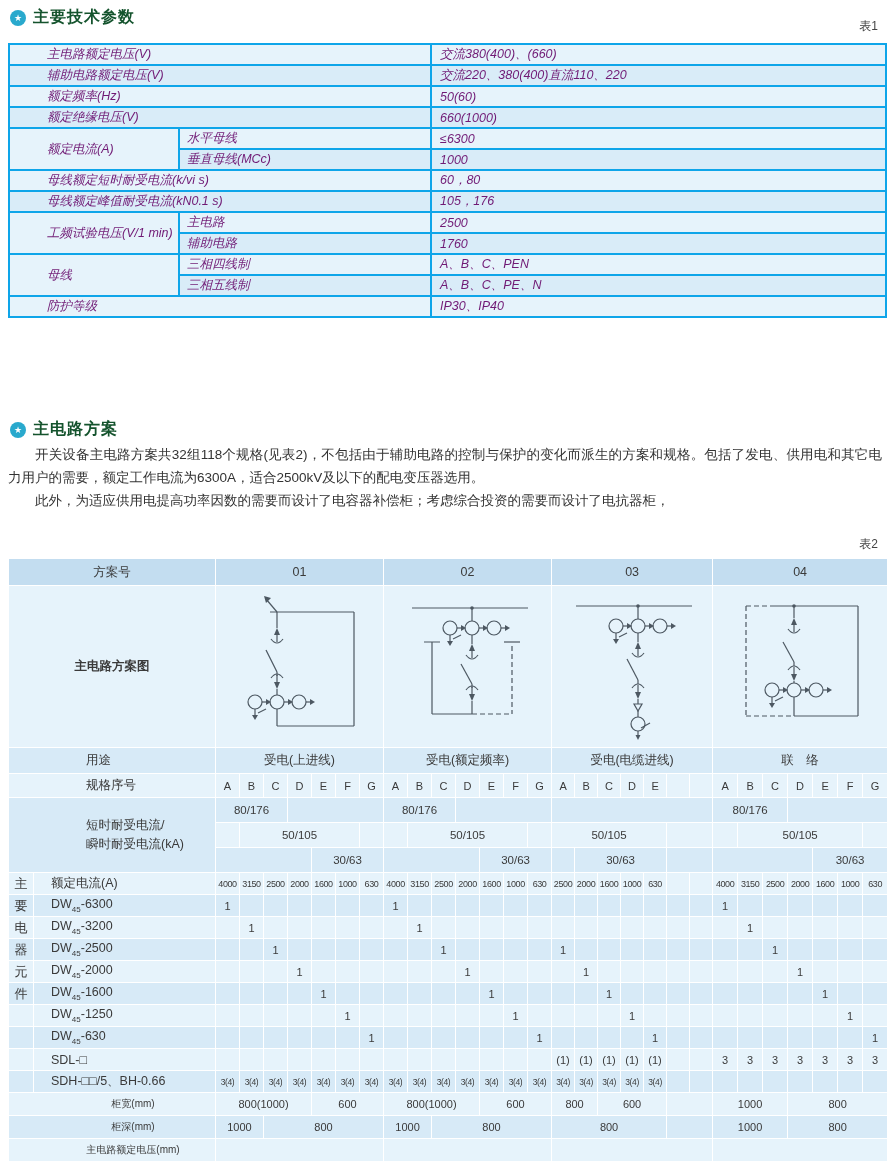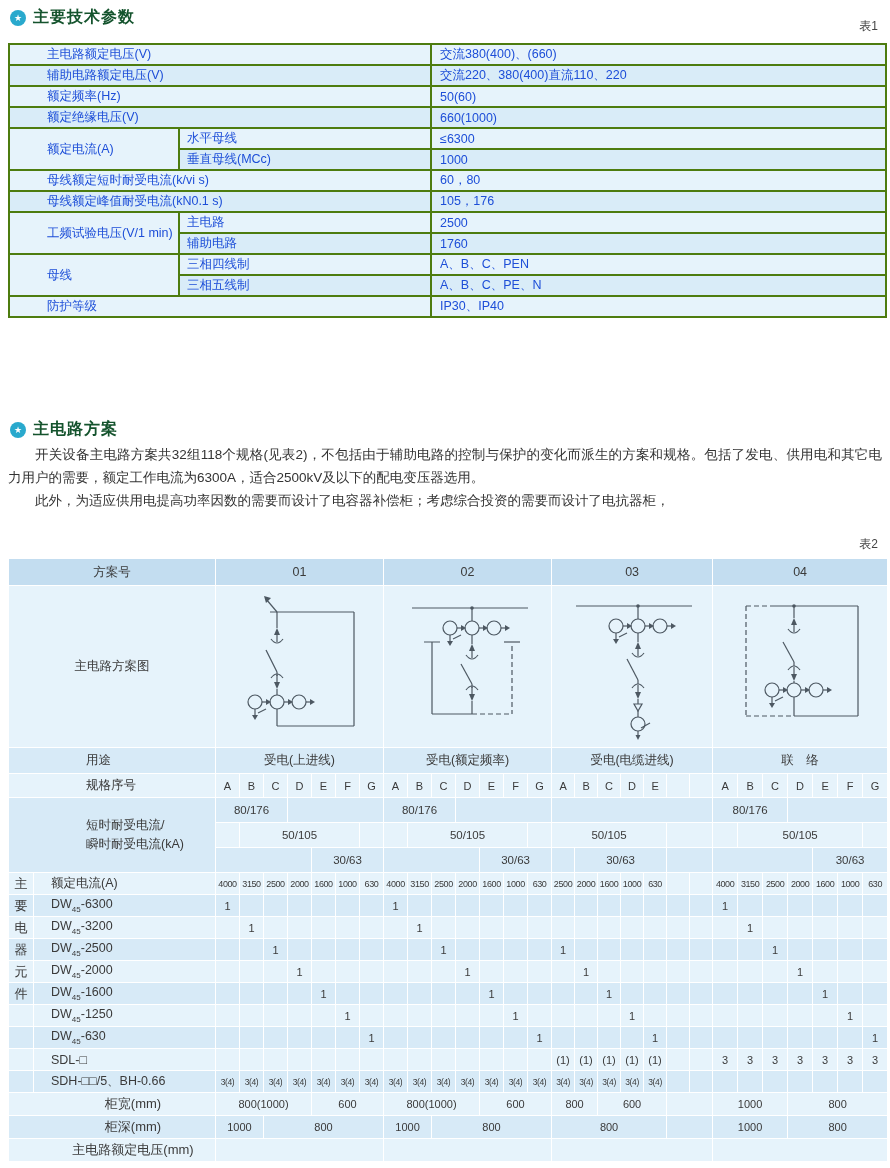--- a/index.html
+++ b/index.html
@@ -6,41 +6,41 @@
   #page{position:relative;width:890px;height:1168px;background:#fff;overflow:hidden;
         font-family:"Liberation Sans",sans-serif;color:#3a3a3a;}
   
   .sec-head{position:absolute;left:10px;display:flex;align-items:center;gap:7px;}
   .sec-icon{width:16px;height:16px;border-radius:50%;background:#29a9cd;color:#fff;
             font-size:9px;line-height:16px;text-align:center;flex:0 0 16px;}
   .sec-title{color:#14532d;font-size:16px;font-weight:bold;letter-spacing:1px;}
   .tbl-tag{position:absolute;right:12px;font-size:12px;color:#444;}
   
   #t1{position:absolute;top:43px;left:8px;width:877px;border-collapse:collapse;table-layout:fixed;}
-  #t1 td{border:2px solid #4d7c0f;height:19px;font-size:12.5px;padding:0;color:#1d4ed8;}
+  #t1 td{border:2px solid #0ea5e9;height:19px;font-size:12.5px;padding:0;color:#701a75;font-style:italic;}
   #t1 tr:nth-child(odd) td{background:#e6f3fb;}
   #t1 tr:nth-child(even) td{background:#d9ecf8;}
   .t1-label{padding-left:37px !important;}
   .t1-sub{padding-left:7px !important;}
   .t1-value{padding-left:8px !important;}
   
   #paras{position:absolute;top:443px;left:8px;width:874px;}
   #paras p{margin:0;text-indent:2em;font-size:13.5px;line-height:23px;color:#333;text-align:justify;}
   
   #t2{position:absolute;top:558px;left:8px;width:877px;border-collapse:collapse;table-layout:fixed;}
   #t2 td{border:1px solid #fff;padding:0;text-align:center;color:#3a3a3a;overflow:hidden;}
   .t2-hdr td{background:#c3ddf0;font-size:12.5px;}
   .rowA td{background:#e6f3fb;}
   .rowB td{background:#d7eaf7;}
   .rh-hdr td{height:26px;} .rh-diag td{height:161px;} .rh-use td{height:25px;}
   .rh-spec td{height:23px;} .rh-w td{height:24px;} .rh-n td{height:21px;} .rh-b td{height:22px;}
   .lab{text-align:left !important;padding-left:17px !important;font-size:12.5px;}
-  .lab2{text-align:left;padding-left:42px !important;font-size:13px;}
+  .lab2{text-align:left;padding-left:42px !important;font-size:10px;}
   .lab-top{text-align:left !important;padding-left:77px !important;font-size:12.5px;line-height:1.55;}
-  .lab-diag{font-size:12.5px;}
+  .lab-diag{font-size:12.5px;font-weight:bold;}
   .hdr-lab{font-size:12.5px;}
   .use{font-size:12.5px;}
   .spec{font-size:11px;color:#4a4a4a;}
   .w{font-size:11.5px;margin-top:29px;}
   .num{font-size:9px;letter-spacing:-0.4px;}
   .one{font-size:11px;}
   .small{font-size:8.5px;letter-spacing:-0.4px;margin-left:48px;}
   .bot{font-size:11px;}
   .side{font-size:13px;color:#333;}
   #t2 sub{font-size:8px;}

